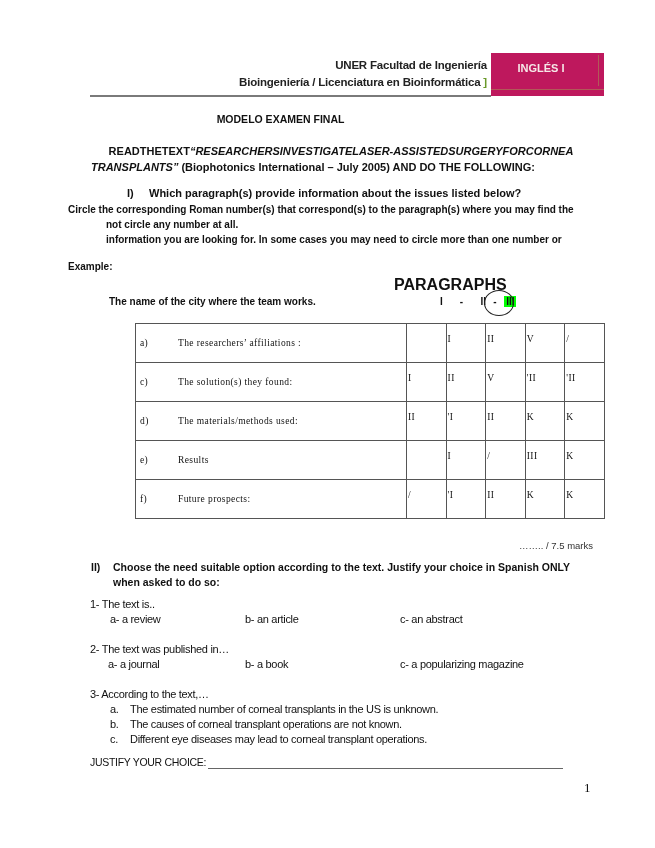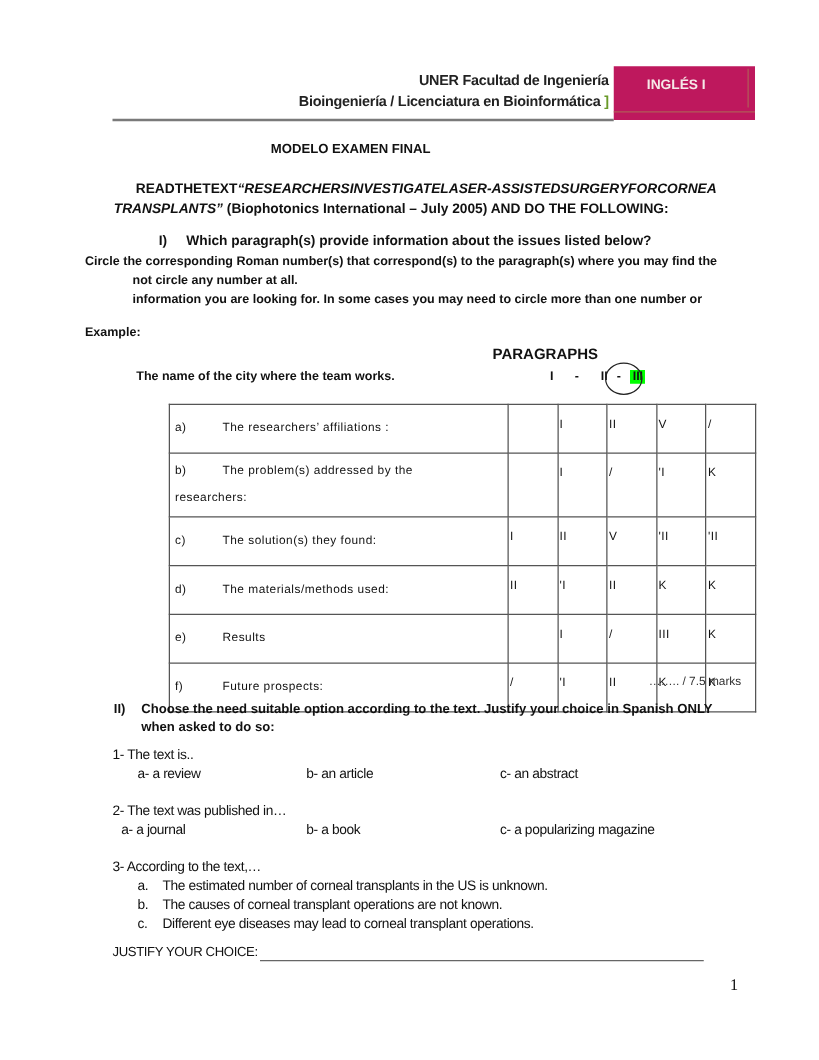--- a/index.html
+++ b/index.html
@@ -24,31 +24,31 @@
           line-height: 16px; text-align: justify; text-align-last: left; }
   .read .it { font-style: italic; }
   .read .first { display: flex; justify-content: center; }
 
   .q1 { position: absolute; left: 91px; top: 187px; font-size: 11px; font-weight: bold; margin-left: 36px; }
   .q1 .num { display: inline-block; width: 22px; }
   .instr { position: absolute; left: 68px; top: 202px; width: 530px; font-size: 10px; font-weight: bold; line-height: 15px; }
   .instr .indent { padding-left: 38px; display: block; }
 
   .example { position: absolute; left: 68px; top: 261px; font-size: 10px; font-weight: bold; }
-  .paragraphs { position: absolute; left: 394px; top: 276px; font-size: 12px; font-weight: bold; }
+  .paragraphs { position: absolute; left: 394px; top: 276px; font-size: 16px; font-weight: bold; }
   .ex-q { position: absolute; left: 109px; top: 296px; font-size: 10px; font-weight: bold; }
   .ex-opts { position: absolute; left: 440px; top: 296px; font-size: 10px; font-weight: bold; }
   .ex-opts span { display: inline-block; }
   .circle { position: absolute; left: 484px; top: 290px; width: 28px; height: 24px; border: 1.2px solid #222; border-radius: 50%; }
   .hl { background: #00ff00; padding: 0 2px; }
 
   
   table.paras { position: absolute; left: 135px; top: 323px; border-collapse: collapse; width: 470px;
                 font-size: 9.5px; letter-spacing: 0.4px; }
-  table.paras td { border: 1.3px solid #555; padding: 0 4px; vertical-align: top; }
+  table.paras td { border: 1.3px solid #555; padding: 0 4px; vertical-align: top; font-family: Liberation Serif, serif; }
   table.paras td.issue { width: 258px; padding-top: 8px; padding-bottom: 8px; line-height: 22px; }
   table.paras td.issue .lt { display: inline-block; width: 38px; }
   table.paras td.num { padding-top: 10px; padding-left: 1px; width: 33px; }
   table.paras tr.tall td.issue { padding-top: 3px; padding-bottom: 3px; }
 
   .marks { position: absolute; right: 62px; top: 540px; font-size: 9.5px; color: #333; }
 
   .q2 { position: absolute; left: 91px; top: 560px; width: 500px; font-size: 10.5px; font-weight: bold; line-height: 15px; }
   .q2 .num { display: inline-block; width: 22px; }
   .q2 .cont { padding-left: 22px; display: block; }
@@ -114,28 +114,20 @@
 <table class="paras">
   <tbody>
       <tr>
     <td class="issue"><span class="lt">a)</span><span>The researchers’ affiliations :</span></td>
     <td class="num"></td>
     <td class="num">I</td>
     <td class="num">II</td>
     <td class="num">V</td>
     <td class="num">/</td>
   </tr>
-  <tr class="tall">
-    <td class="issue"><span class="lt">b)</span><span>The problem(s) addressed by the</span><br><span>researchers:</span></td>
-    <td class="num"></td>
-    <td class="num">I</td>
-    <td class="num">/</td>
-    <td class="num">'I</td>
-    <td class="num">K</td>
-  </tr>
   <tr>
     <td class="issue"><span class="lt">c)</span><span>The solution(s) they found:</span></td>
     <td class="num">I</td>
     <td class="num">II</td>
     <td class="num">V</td>
     <td class="num">'II</td>
     <td class="num">'II</td>
   </tr>
   <tr>
     <td class="issue"><span class="lt">d)</span><span>The materials/methods used:</span></td>
@@ -170,21 +162,21 @@
   <span class="num">II)</span><span>Choose the need suitable option according to the text. Justify your choice in Spanish ONLY</span>
   <span class="cont">when asked to do so:</span>
 </div>
 
 <div class="item" style="top:598px">1- The text is..</div>
 <div class="opt" style="left:110px; top:613px">a-   a review</div>
 <div class="opt" style="left:245px; top:613px">b- an article</div>
 <div class="opt" style="left:400px; top:613px">c- an abstract</div>
 
 <div class="item" style="top:643px">2- The text was published in…</div>
-<div class="opt" style="left:97px; top:658px">a-    a journal</div>
+<div class="opt" style="left:108px; top:658px">a-    a journal</div>
 <div class="opt" style="left:245px; top:658px">b- a book</div>
 <div class="opt" style="left:400px; top:658px">c-  a popularizing magazine</div>
 
 <div class="item" style="top:688px">3- According to the text,…</div>
 <div class="opt" style="left:110px; top:703px"><span style="display:inline-block;width:20px">a.</span><span>The estimated number of corneal transplants in the US is unknown.</span></div>
 <div class="opt" style="left:110px; top:718px"><span style="display:inline-block;width:20px">b.</span><span>The causes of corneal transplant operations are not known.</span></div>
 <div class="opt" style="left:110px; top:733px"><span style="display:inline-block;width:20px">c.</span><span>Different eye diseases may lead to corneal transplant operations.</span></div>
 
 <div class="justify">JUSTIFY YOUR CHOICE:</div>
 <div class="justify-line"></div>

